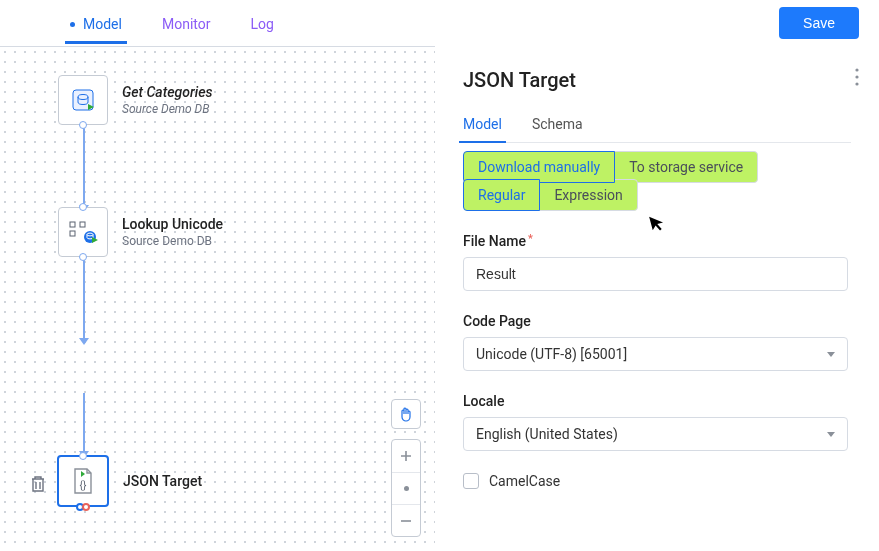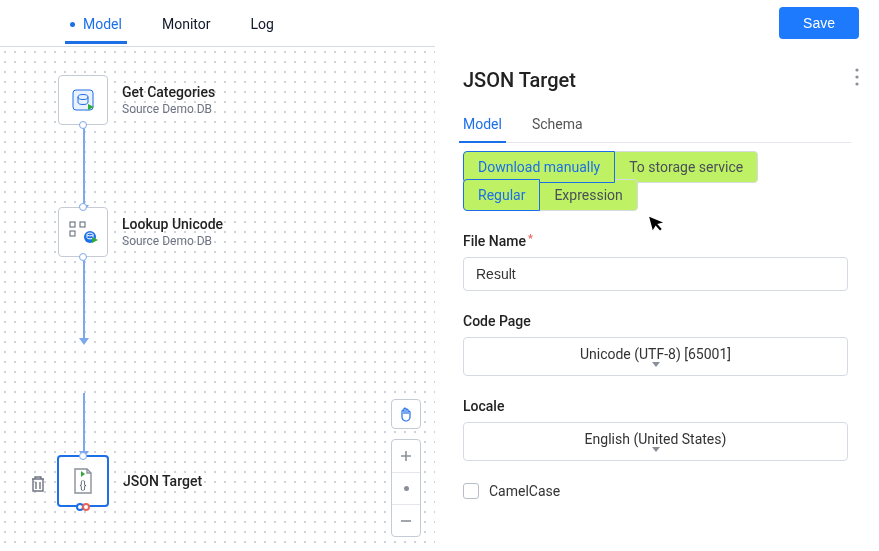--- a/index.html
+++ b/index.html
@@ -19,21 +19,21 @@
     display: flex;
     align-items: center;
     padding: 0 20px 0 70px;
     height: 46px;
     border-bottom: 1px solid transparent;
     position: relative;
   }
   .top-tabs { display: flex; gap: 40px; align-items: center; }
   .top-tab {
     font-size: 14px;
-    color: #0f172a;
+    color: #8b5cf6;
     cursor: pointer;
     padding: 12px 0 10px;
     position: relative;
   }
   .top-tab.active { color: #1d6fe8; }
   .top-tab.active::after {
     content: "";
     position: absolute;
     left: -5px; right: -5px; bottom: -2px;
     height: 3px;
@@ -176,21 +176,21 @@
     width: 100%;
     max-width: 385px;
     border: 1px solid #d6dbe3;
     border-radius: 4px;
     padding: 8px 12px;
     font-size: 14px;
     color: #333;
     background:#fff;
     display:flex; justify-content:space-between; align-items:center;
   }
-  .select { cursor:pointer;flex-direction:column; }
+  .select { cursor:pointer; }
   .chev {
     width:0;height:0;
     border-left:4px solid transparent;
     border-right:4px solid transparent;
     border-top:5px solid #8a9099;
   }
   .checkbox-row { display:flex; align-items:flex-start; gap:10px; margin-top: 22px; }
   .checkbox {
     width:16px; height:16px; border:1.5px solid #b8bec8; border-radius:3px; background:#fff;
   }
@@ -225,21 +225,21 @@
 
   <div class="canvas">
 
     <div class="edge" style="top:80px; height:78px;"></div>
     <div class="arrowhead" style="top:158px;"></div>
     <div class="edge" style="top:213px; height:78px;"></div>
     <div class="arrowhead" style="top:291px;"></div>
     <div class="edge" style="top:346px; height:58px;"></div>
     <div class="arrowhead" style="top:404px;"></div>
 
-    <div class="node" style="left:58px; top:28px;">
+    <div class="node" style="left:58px; top:28px;font-style:italic;">
       <div class="node-box">
         <svg width="26" height="26">
           <rect x="3" y="3" width="20" height="20" rx="3" fill="#eaf1ff" stroke="#1d6fe8"></rect>
           <ellipse cx="13" cy="10" rx="5" ry="2.5" fill="none" stroke="#1d6fe8"></ellipse>
           <path d="M8 10 v5 a5 2.5 0 0 0 10 0 v-5" fill="none" stroke="#1d6fe8"></path>
           <polygon points="18,20 24,23 18,26" fill="#2faa3a" transform="translate(0,-3)"></polygon>
         </svg>
         <div class="port bottom"></div>
       </div>
       <div>

